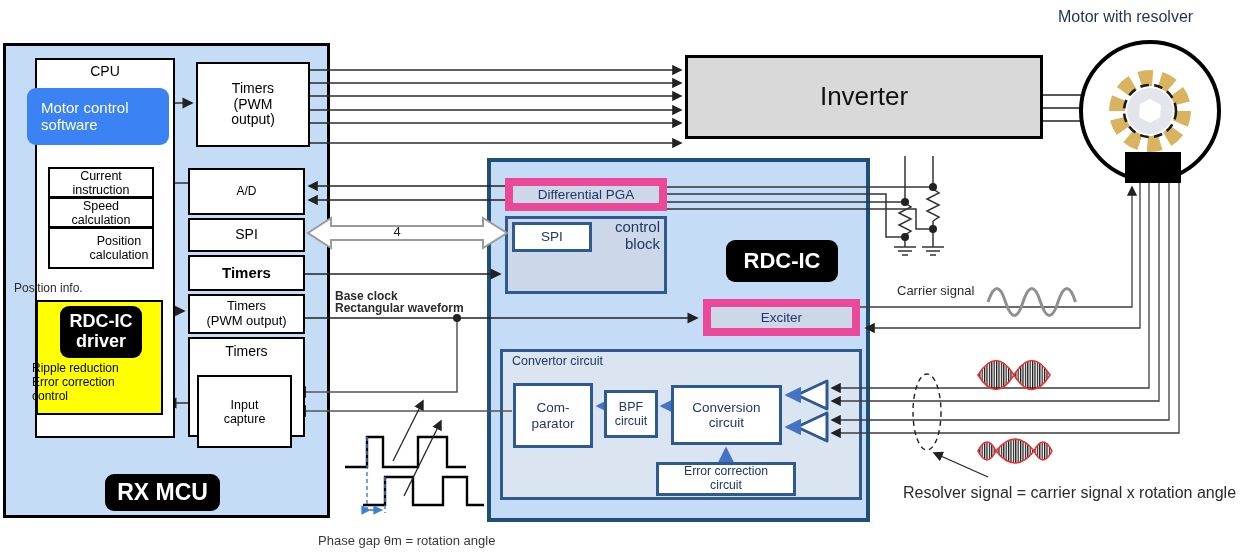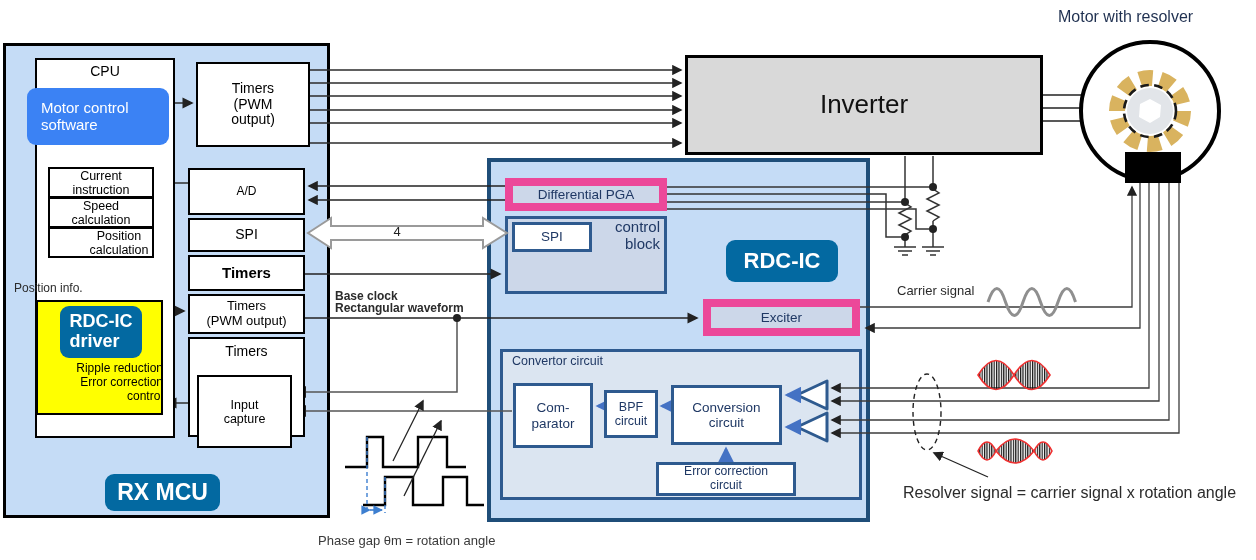--- a/index.html
+++ b/index.html
@@ -3,22 +3,22 @@
 <meta charset="utf-8">
 <style>
   html,body{margin:0;padding:0;background:#fff;}
   #canvas{position:relative;width:1256px;height:560px;background:#fff;
           font-family:"Liberation Sans",sans-serif;overflow:hidden;}
   .box{position:absolute;box-sizing:border-box;display:flex;align-items:center;justify-content:center;
        text-align:center;white-space:pre-line;line-height:1.12;z-index:20;}
   .wbox{background:#fff;border:2px solid #000;color:#000;}
   .nbox{background:#fff;border:3px solid #2e5a8f;color:#1f3864;}
   .sub{background:#ccd7e9;border:8px solid #ec4899;color:#1f3864;}
-  .badge{position:absolute;box-sizing:border-box;background:#0369a1;color:#fff;border-radius:9px;
-         display:flex;align-items:center;justify-content:center;text-align:left;
+  .badge{position:absolute;box-sizing:border-box;background:#000000;color:#fff;border-radius:9px;
+         display:flex;align-items:center;justify-content:center;text-align:center;
          white-space:pre-line;line-height:1.1;z-index:21;}
   .panel{position:absolute;box-sizing:border-box;}
   .lbl{position:absolute;color:#333;z-index:30;white-space:pre-line;line-height:1.15;}
   svg.wires{position:absolute;left:0;top:0;z-index:10;}
 </style>
 </head>
 <body>
 
 <div id="canvas">
 
@@ -168,29 +168,29 @@
   <div class="box wbox" style="left:35px;top:58px;width:140px;height:380px;align-items:flex-start;padding-top:4px;font-size:14px;">
     <span>CPU</span>
   </div>
   <div class="box" style="left:27px;top:88px;width:142px;height:57px;background:#3b82f4;color:#fff;border-radius:9px;
               font-size:15px;justify-content:flex-start;text-align:left;padding-left:14px;">Motor control software</div>
 
   <div class="box wbox" style="left:48px;top:167px;width:106px;height:31px;font-size:12.5px;">Current
 instruction</div>
   <div class="box wbox" style="left:48px;top:197px;width:106px;height:31px;font-size:12.5px;">Speed
 calculation</div>
-  <div class="box wbox" style="left:48px;top:227px;width:106px;height:31px;font-size:12.5px;padding-left:36px;">Position
+  <div class="box wbox" style="left:48px;top:227px;width:106px;height:42px;font-size:12.5px;padding-left:36px;">Position
 calculation</div>
 
   <div class="lbl" style="left:14px;top:282px;font-size:12px;color:#2b2b2b;">Position info.</div>
 
   <div class="box" style="left:36px;top:300px;width:127px;height:115px;background:#ffff00;border:2px solid #000;z-index:20;"></div>
   <div class="badge" style="left:60px;top:306px;width:82px;height:52px;font-size:18px;font-weight:600;">RDC-IC
 driver</div>
-  <div class="lbl" style="left:44px;top:362px;width:119px;text-align:right;font-size:12px;color:#000;z-index:22;">Ripple reduction
+  <div class="lbl" style="left:32px;top:362px;width:119px;text-align:left;font-size:12px;color:#000;z-index:22;">Ripple reduction
 Error correction
 control</div>
 
   <div class="badge" style="left:105px;top:474px;width:115px;height:37px;font-size:23px;font-weight:600;">RX MCU</div>
 
   <div class="box wbox" style="left:196px;top:62px;width:114px;height:85px;font-size:14px;">Timers
 (PWM
 output)</div>
   <div class="box wbox" style="left:188px;top:168px;width:117px;height:47px;font-size:12px;">A/D</div>
   <div class="box wbox" style="left:188px;top:218px;width:117px;height:34px;font-size:14px;">SPI</div>
@@ -213,21 +213,21 @@
   <div class="lbl" style="left:512px;top:354px;font-size:12.5px;color:#1f3864;">Convertor circuit</div>
   <div class="box nbox" style="left:513px;top:383px;width:80px;height:65px;font-size:13.5px;">Com-
 parator</div>
   <div class="box nbox" style="left:604px;top:390px;width:54px;height:48px;font-size:12.5px;">BPF
 circuit</div>
   <div class="box nbox" style="left:671px;top:385px;width:111px;height:60px;font-size:13.5px;">Conversion
 circuit</div>
   <div class="box nbox" style="left:656px;top:462px;width:140px;height:34px;font-size:12.2px;">Error correction
 circuit</div>
 
-  <div class="box" style="left:685px;top:55px;width:358px;height:100px;background:#d9d9d9;border:3px solid #000;
+  <div class="box" style="left:685px;top:55px;width:358px;height:84px;background:#d9d9d9;border:3px solid #000;
               font-size:26px;color:#111;">Inverter</div>
 
   <div class="lbl" style="left:1058px;top:8px;width:192px;font-size:16px;color:#1f3050;">Motor with resolver</div>
   <div class="lbl" style="left:390px;top:225px;width:14px;text-align:center;font-size:13px;color:#222;">4</div>
   <div class="lbl" style="left:335px;top:257px;font-size:12px;font-weight:600;color:#2b2b2b;margin-top:33px;">Base clock</div>
   <div class="lbl" style="left:335px;top:302px;font-size:12px;font-weight:600;color:#2b2b2b;">Rectangular waveform</div>
   <div class="lbl" style="left:897px;top:284px;font-size:13px;color:#2b2b2b;">Carrier signal</div>
   <div class="lbl" style="left:903px;top:484px;font-size:16px;color:#2b2b2b;">Resolver signal = carrier signal x rotation angle</div>
   <div class="lbl" style="left:318px;top:534px;font-size:13px;color:#3a3a3a;">Phase gap θm = rotation angle</div>
 

